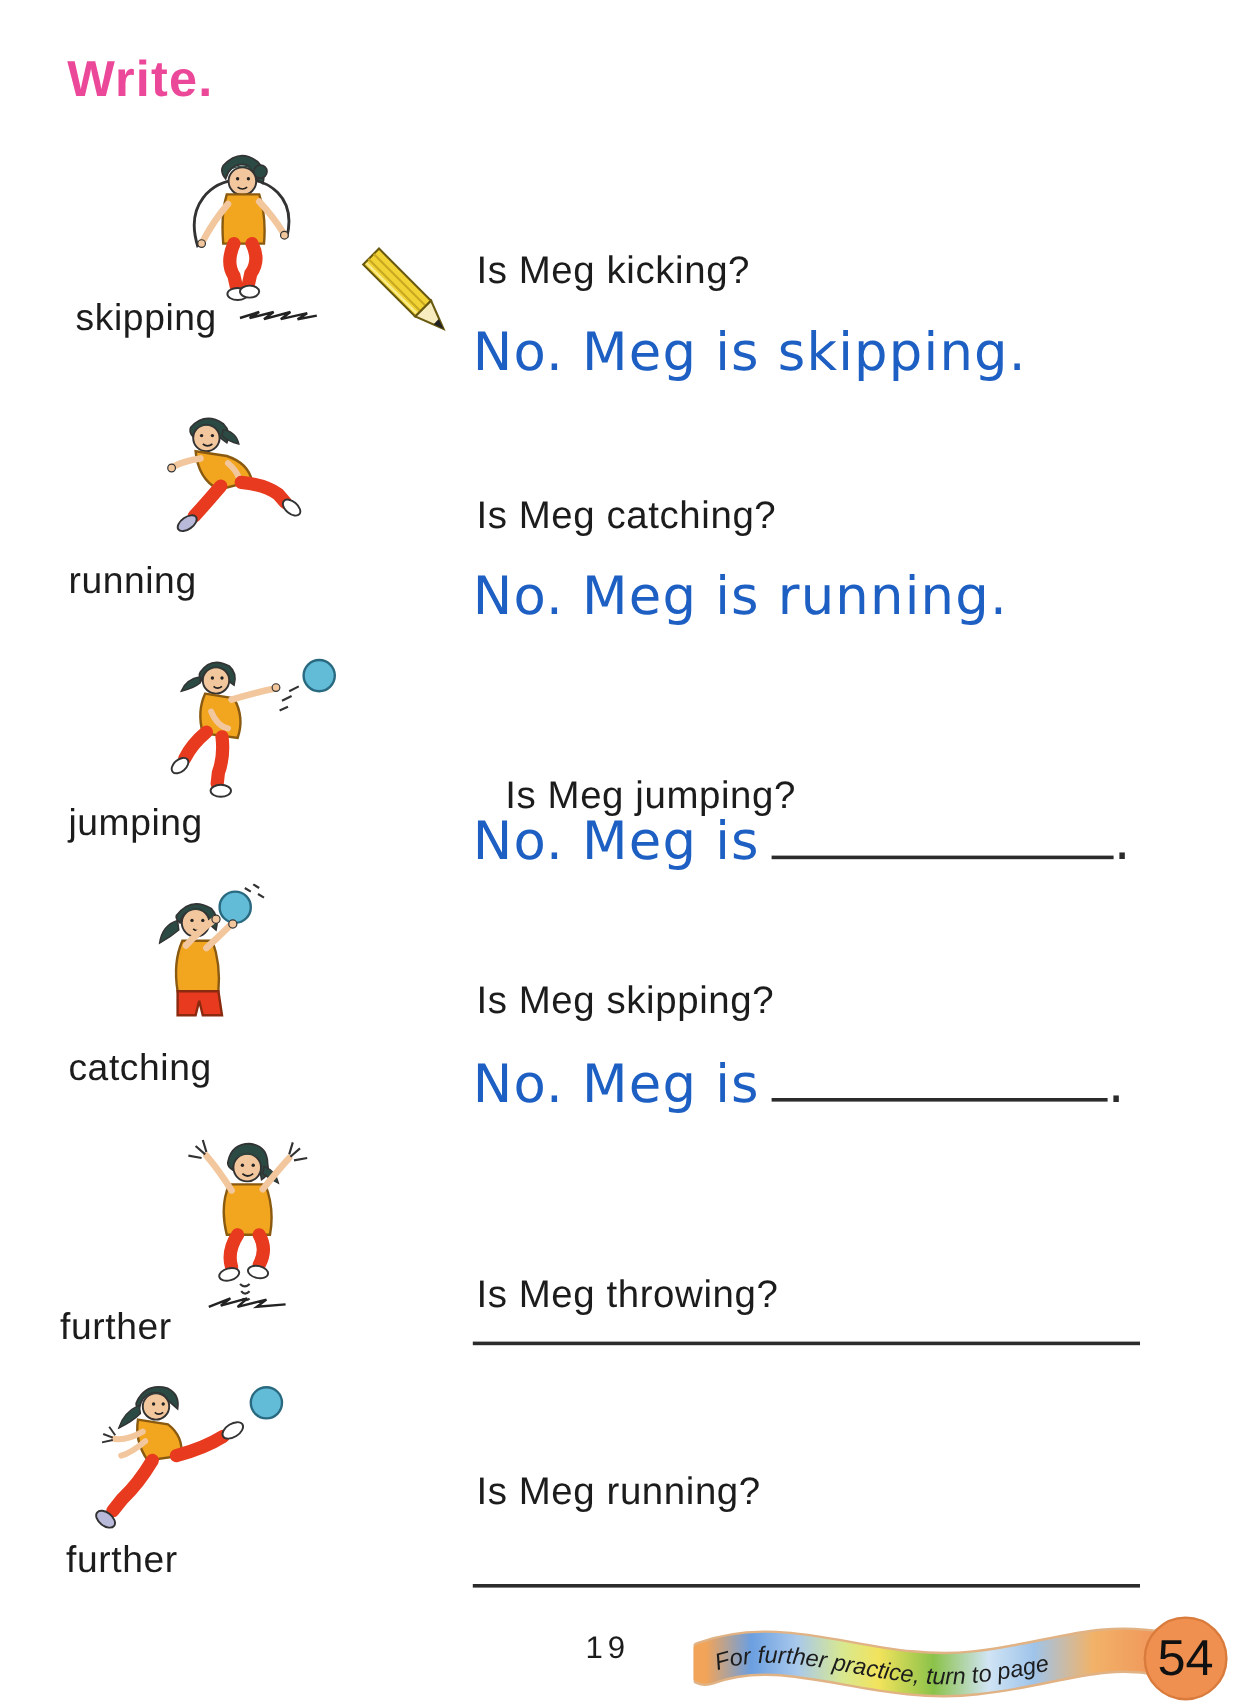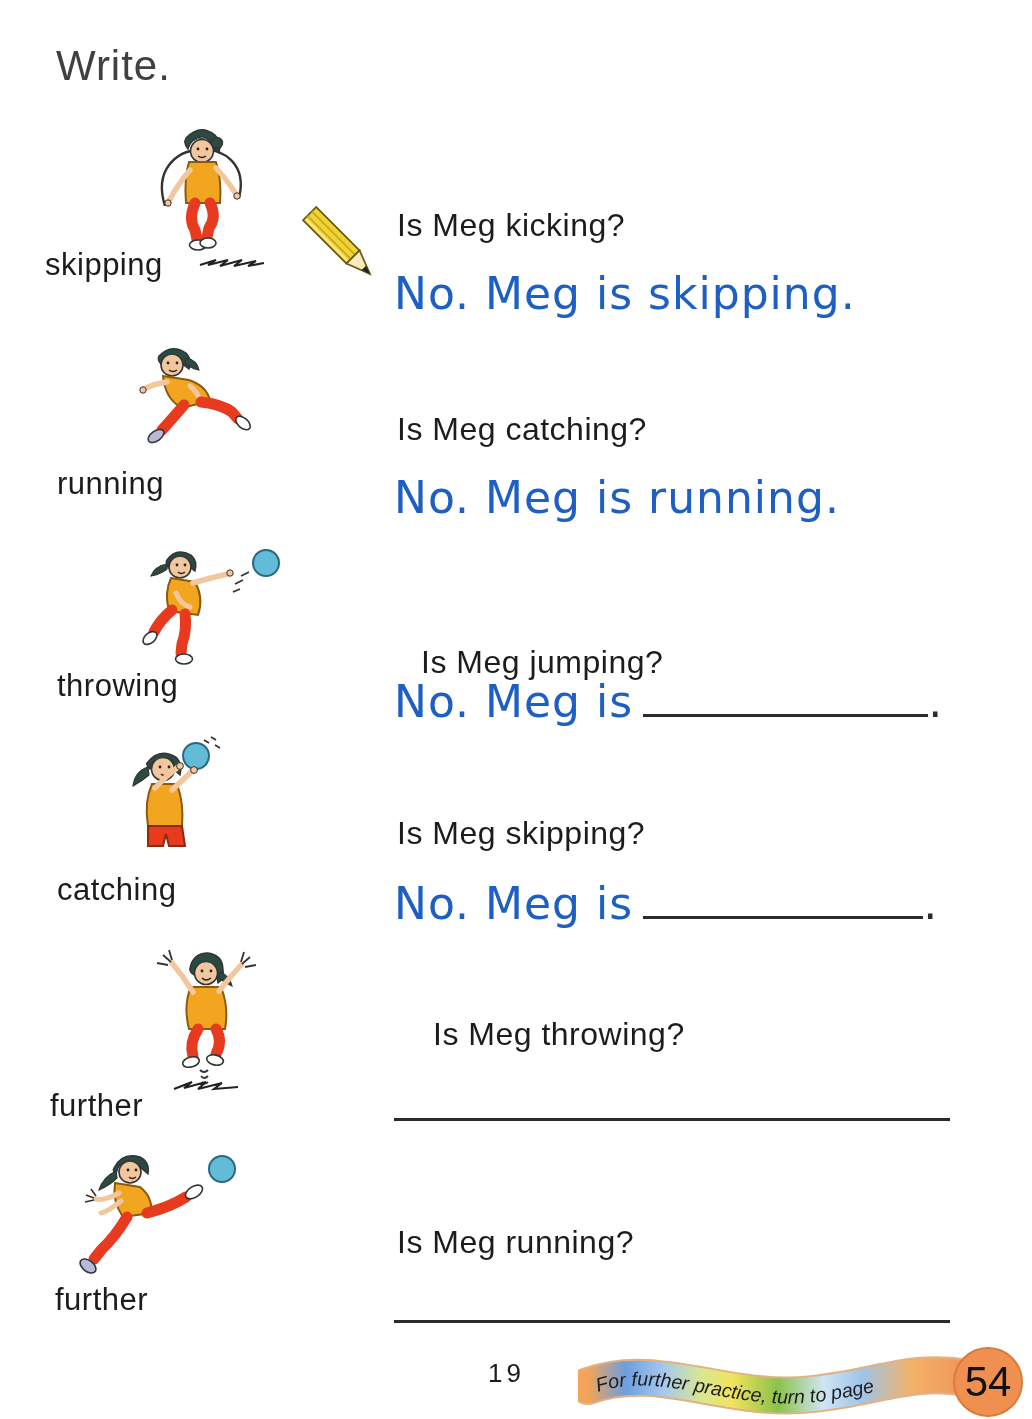--- a/index.html
+++ b/index.html
@@ -2,21 +2,21 @@
 <html><head>
 <meta charset="utf-8">
 <style>
   html,body{margin:0;padding:0;background:#ffffff;}
   #page{
     position:relative;width:1032px;height:1419px;background:#ffffff;overflow:hidden;
     font-family:"Liberation Sans",sans-serif;
   }
   .abs{position:absolute;}
   #title{
-    left:56px;top:42px;font-size:42px;font-weight:normal;color:#404040;
+    left:56px;top:42px;font-size:42px;font-weight:bold;color:#ec4899;
     letter-spacing:1px;
   }
   .item-label{
     font-size:31px;color:#1c1c1c;letter-spacing:0.5px;
   }
   .question{
     font-size:32px;color:#1c1c1c;letter-spacing:0.5px;
   }
   .answer{
     font-size:44px;color:#1d5fc2;letter-spacing:1px;
@@ -57,21 +57,21 @@
       <path d="M48,60 Q36,74 27,91" stroke="#f3c79d" stroke-width="5.5" fill="none" stroke-linecap="round"></path>
       <path d="M74,58 Q86,71 94,84" stroke="#f3c79d" stroke-width="5.5" fill="none" stroke-linecap="round"></path>
       <circle cx="26" cy="93" r="3.2" fill="#f3c79d" stroke="#333" stroke-width="1"></circle>
       <circle cx="95" cy="86" r="3.2" fill="#f3c79d" stroke="#333" stroke-width="1"></circle>
       <path d="M53,93 Q46,109 53,120 L55,129" stroke="#e83a1e" stroke-width="11" fill="none" stroke-linecap="round"></path>
       <path d="M68,93 Q75,107 67,118 L65,127" stroke="#e83a1e" stroke-width="11" fill="none" stroke-linecap="round"></path>
       <ellipse cx="56" cy="135" rx="8.5" ry="5" fill="#fff" stroke="#333" stroke-width="1.6"></ellipse>
       <ellipse cx="66" cy="133" rx="8" ry="5" fill="#fff" stroke="#333" stroke-width="1.6"></ellipse>
     </svg>
   </div>
-  <div class="abs item-label" style="left:45px;top:247px;">skipping</div>
+  <div class="abs item-label" style="left:63px;top:247px;">skipping</div>
   <svg class="abs" style="left:198px;top:256px;" width="70" height="14" viewBox="0 0 70 14">
     <path d="M2,9 L18,4 L10,9 L30,4 L22,10 L44,4 L36,10 L58,5 L50,10 L66,7" fill="none" stroke="#222" stroke-width="2"></path>
   </svg>
   <div class="abs" id="pencil-wrap" style="left:327px;top:198px;">
     <svg width="30" height="92" viewBox="0 0 26 84">
       <rect x="4.5" y="2" width="17" height="56" fill="#f2d335" stroke="#6a5a10" stroke-width="1.6"></rect>
       <line x1="10.2" y1="2" x2="10.2" y2="58" stroke="#c8a820" stroke-width="1.6"></line>
       <line x1="15.8" y1="2" x2="15.8" y2="58" stroke="#c8a820" stroke-width="1.6"></line>
       <line x1="7" y1="3" x2="7" y2="57" stroke="#f9eb8a" stroke-width="1.8"></line>
       <path d="M4.5,58 L21.5,58 L13,80 Z" fill="#f7ecc0" stroke="#6a5a10" stroke-width="1.6"></path>
@@ -118,21 +118,21 @@
       <path d="M48,38 L72,42 Q81,58 75,75 L46,71 Q41,53 48,38Z" fill="#f2a51f" stroke="#8a5a10" stroke-width="2"></path>
       <path d="M70,43 Q90,37 105,34" stroke="#f3c79d" stroke-width="5.5" fill="none" stroke-linecap="round"></path>
       <circle cx="107" cy="33" r="3.2" fill="#f3c79d" stroke="#333" stroke-width="1"></circle>
       <path d="M53,53 Q58,65 67,67" stroke="#f3c79d" stroke-width="5" fill="none" stroke-linecap="round"></path>
       <path d="M62,74 Q64,90 59,104 L58,113" stroke="#e83a1e" stroke-width="11" fill="none" stroke-linecap="round"></path>
       <path d="M49,70 Q37,80 31,92" stroke="#e83a1e" stroke-width="11" fill="none" stroke-linecap="round"></path>
       <ellipse cx="61" cy="119" rx="8.5" ry="5" fill="#fff" stroke="#333" stroke-width="1.6"></ellipse>
       <ellipse cx="27" cy="98" rx="8" ry="5" fill="#fff" stroke="#333" stroke-width="1.6" transform="rotate(-40 27 98)"></ellipse>
     </svg>
   </div>
-  <div class="abs item-label" style="left:57px;top:668px;">throwing</div>
+  <div class="abs item-label" style="left:57px;top:668px;">jumping</div>
   <div class="abs question" style="left:421px;top:612px;margin-top:32px;">Is Meg jumping?</div>
   <div class="abs answer" style="left:394px;top:676px;">
     <span>No. Meg is</span><span class="blank" style="width:285px;"></span><span class="dot">.</span>
   </div>
 
   <div class="abs illus" style="left:110px;top:736px;">
     <svg width="122" height="138" viewBox="0 0 122 138">
       <circle cx="86" cy="20" r="13" fill="#62bcd8" stroke="#2a6a80" stroke-width="2"></circle>
       <path d="M94,4 l5,3 M101,1 l5,3 M105,9 l5,3" stroke="#333" stroke-width="1.8" fill="none"></path>
       <path d="M37,27 Q49,11 66,21 Q73,28 70,39 L62,32 Q60,22 50,23 Q42,24 40,33 Q36,30 37,27Z" fill="#2b4a43" stroke="#333" stroke-width="1.4"></path>
@@ -174,21 +174,21 @@
       <path d="M76,99 Q83,111 76,124" stroke="#e83a1e" stroke-width="11" fill="none" stroke-linecap="round"></path>
       <ellipse cx="51" cy="132" rx="8.5" ry="5" fill="#fff" stroke="#333" stroke-width="1.6" transform="rotate(-15 51 132)"></ellipse>
       <ellipse cx="75" cy="130" rx="8.5" ry="5" fill="#fff" stroke="#333" stroke-width="1.6" transform="rotate(12 75 130)"></ellipse>
       <path d="M60,140 q4,4 8,0 M61,146 q3,4 7,0 M62,152 q3,3 6,0" stroke="#333" stroke-width="1.8" fill="none"></path>
     </svg>
   </div>
   <div class="abs item-label" style="left:50px;top:1088px;">further</div>
   <svg class="abs" style="left:172px;top:1078px;" width="70" height="16" viewBox="0 0 70 16">
     <path d="M2,11 L20,4 L12,10 L34,4 L26,11 L50,5 L42,11 L66,9" fill="none" stroke="#222" stroke-width="2"></path>
   </svg>
-  <div class="abs question" style="left:397px;top:1016px;margin-left:36px;">Is Meg throwing?</div>
+  <div class="abs question" style="left:397px;top:1060px;">Is Meg throwing?</div>
   <div class="abs blank-line" style="left:394px;top:1118px;width:556px;"></div>
 
   <div class="abs illus" style="left:70px;top:1140px;">
     <svg width="178" height="152" viewBox="0 0 178 152">
       <circle cx="152" cy="29" r="13" fill="#62bcd8" stroke="#2a6a80" stroke-width="2"></circle>
       <path d="M44,28 Q52,12 70,17 Q80,22 78,34 L70,27 Q66,19 56,21 Q48,23 46,34 Q42,31 44,28Z" fill="#2b4a43" stroke="#333" stroke-width="1.4"></path>
       <path d="M46,31 Q33,37 29,50 Q40,45 47,38Z" fill="#2b4a43" stroke="#333" stroke-width="1.2"></path>
       <circle cx="60" cy="32" r="11" fill="#f3c79d" stroke="#333" stroke-width="1.6"></circle>
       <path d="M49,25 Q60,18 71,25 Q65,21 60,21 Q53,21 49,25Z" fill="#2b4a43"></path>
       <circle cx="58" cy="30" r="1.4" fill="#222"></circle>

